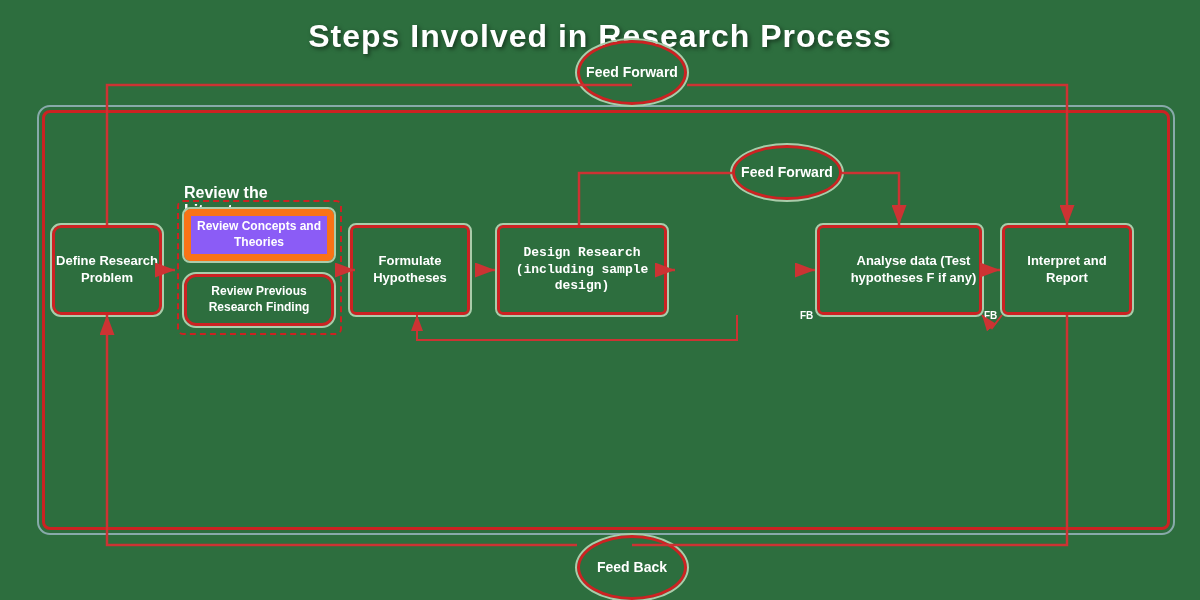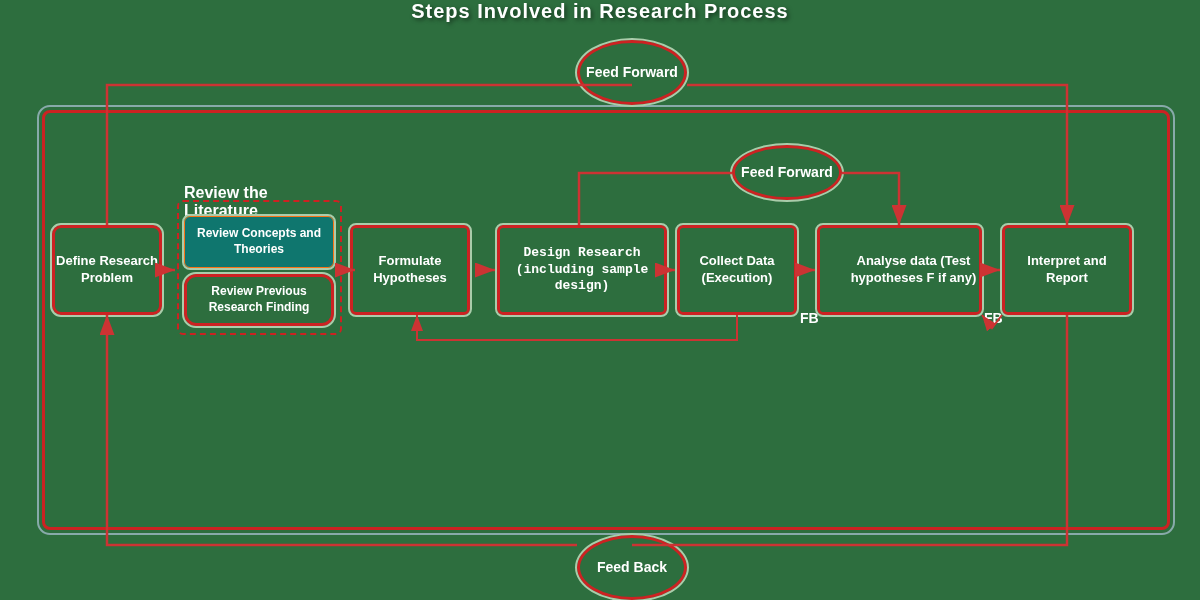--- a/index.html
+++ b/index.html
@@ -8,22 +8,23 @@
       height: 600px;
       background-color: #2d6e3e;
       font-family: Arial, sans-serif;
       overflow: hidden;
       position: relative;
     }
 
     .title {
       text-align: center;
       color: white;
-      font-size: 20px;
-      font-weight: bold;
+      font-size: 32px;
+      font-weight: bold;
+      padding-top: 18px;
       text-shadow: 2px 2px 4px rgba(0,0,0,0.5);
       letter-spacing: 1px;
     }
 
     
     .diagram {
       position: absolute;
       top: 70px;
       left: 30px;
       right: 30px;
@@ -84,26 +85,26 @@
       position: absolute;
       top: -18px;
       left: 5px;
       color: white;
       font-size: 16px;
       font-weight: bold;
     }
 
     .box-concepts {
       position: absolute;
-      top: 14px;
+      top: 7px;
       left: 5px;
       width: 150px;
       height: 52px;
-      background: #0f766e;
-      border: 1px solid #f97316;
+      background: #8b5cf6;
+      border: 7px solid #f97316;
       outline: 2px solid #aaccaa;
       border-radius: 6px;
       display: flex;
       align-items: center;
       justify-content: center;
       text-align: center;
       color: white;
       font-weight: bold;
       font-size: 12px;
       line-height: 1.3;
@@ -211,21 +212,21 @@
       left: 0;
       width: 100%;
       height: 100%;
       pointer-events: none;
     }
 
     
     .fb-label {
       position: absolute;
       color: white;
-      font-size: 14px;
+      font-size: 10px;
       font-weight: bold;
     }
   </style>
 </head>
 <body>
 
 <div class="title">Steps Involved in Research Process</div>
 
 <div class="diagram">
 
@@ -258,23 +259,20 @@
   </div>
 
   <div class="box box-formulate">
     <span>Formulate Hypotheses</span>
   </div>
 
   <div class="box box-design">
     <span>Design Research (including sample design)</span>
   </div>
 
-  <div class="box box-collect">
-    <span>Collect Data (Execution)</span>
-  </div>
 
   <div class="box box-analyse">
     <span>Analyse data (Test hypotheses F if any)</span>
   </div>
 
   <div class="box box-interpret">
     <span>Interpret and Report</span>
   </div>
 
   <div class="fb-label" style="left: 758px; top: 240px;">FB</div>

